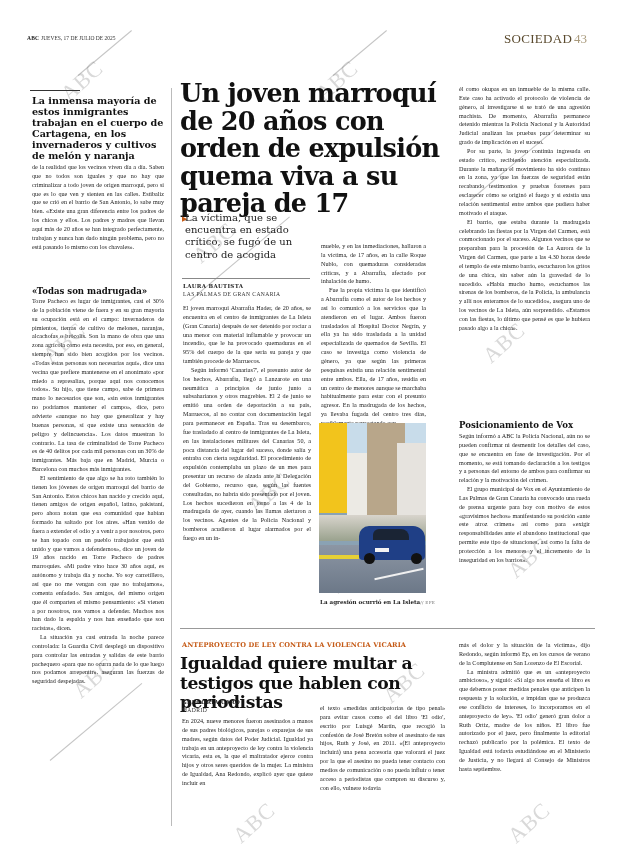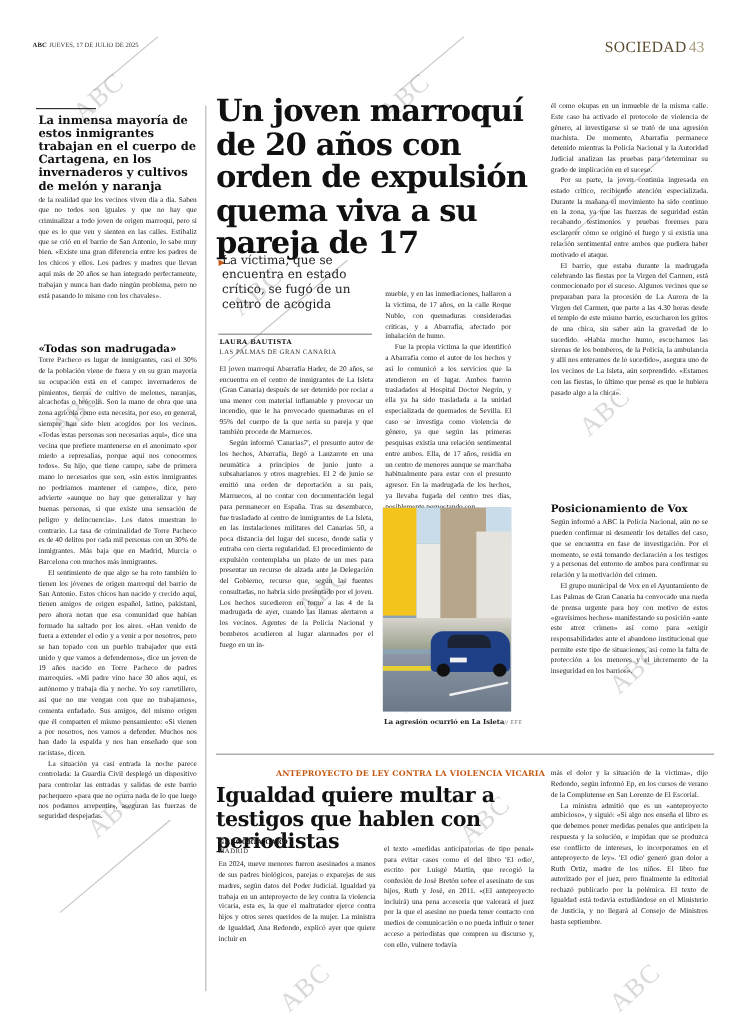--- a/index.html
+++ b/index.html
@@ -50,21 +50,21 @@
   .caption { position: absolute; left: 320px; top: 599px; width: 125px; font-family: "DejaVu Serif", serif; font-weight: bold; font-size: 5.6px; color: #222; white-space: nowrap; }
   .caption-credit { font-weight: normal; font-size: 4.2px; color: #777; letter-spacing: 0.3px; }
 
   
   .right-body1 { position: absolute; left: 459px; top: 85px; width: 131px; }
   .right-sub { position: absolute; left: 459px; top: 420px; width: 140px; font-family: "DejaVu Serif", serif; font-weight: bold; font-size: 8.6px; color: #111; }
   .right-body2 { position: absolute; left: 459px; top: 432px; width: 131px; }
 
   
   .art2-rule { position: absolute; left: 180px; top: 628px; width: 415px; height: 1px; background: #999; }
-  .art2-kicker { position: absolute; left: 182px; top: 641px; font-family: "DejaVu Serif", serif; font-weight: bold; font-size: 6.6px; color: #c55a16; letter-spacing: 0.1px; white-space: nowrap; margin-left: 48px; }
+  .art2-kicker { position: absolute; left: 182px; top: 641px; font-family: "DejaVu Serif", serif; font-weight: bold; font-size: 6.6px; color: #c55a16; letter-spacing: 0.1px; white-space: nowrap; }
   .art2-headline { position: absolute; left: 180px; top: 654px; width: 270px; font-family: "DejaVu Serif", serif; font-weight: bold; font-size: 17.2px; line-height: 19.5px; letter-spacing: -0.4px; color: #111; }
   .art2-byline { position: absolute; left: 182px; top: 699px; font-family: "DejaVu Serif", serif; font-weight: bold; font-size: 5.5px; letter-spacing: 0.3px; color: #222; }
   .art2-place { position: absolute; left: 182px; top: 707px; font-family: "Liberation Serif", serif; font-size: 5.6px; letter-spacing: 0.4px; color: #333; }
   .art2-col1 { position: absolute; left: 182px; top: 717px; width: 131px; }
   .art2-col2 { position: absolute; left: 320px; top: 704px; width: 125px; }
   .art2-col3 { position: absolute; left: 459px; top: 641px; width: 131px; }
 
   .indent { text-indent: 8px; display: block; }
 </style>
 </head>

